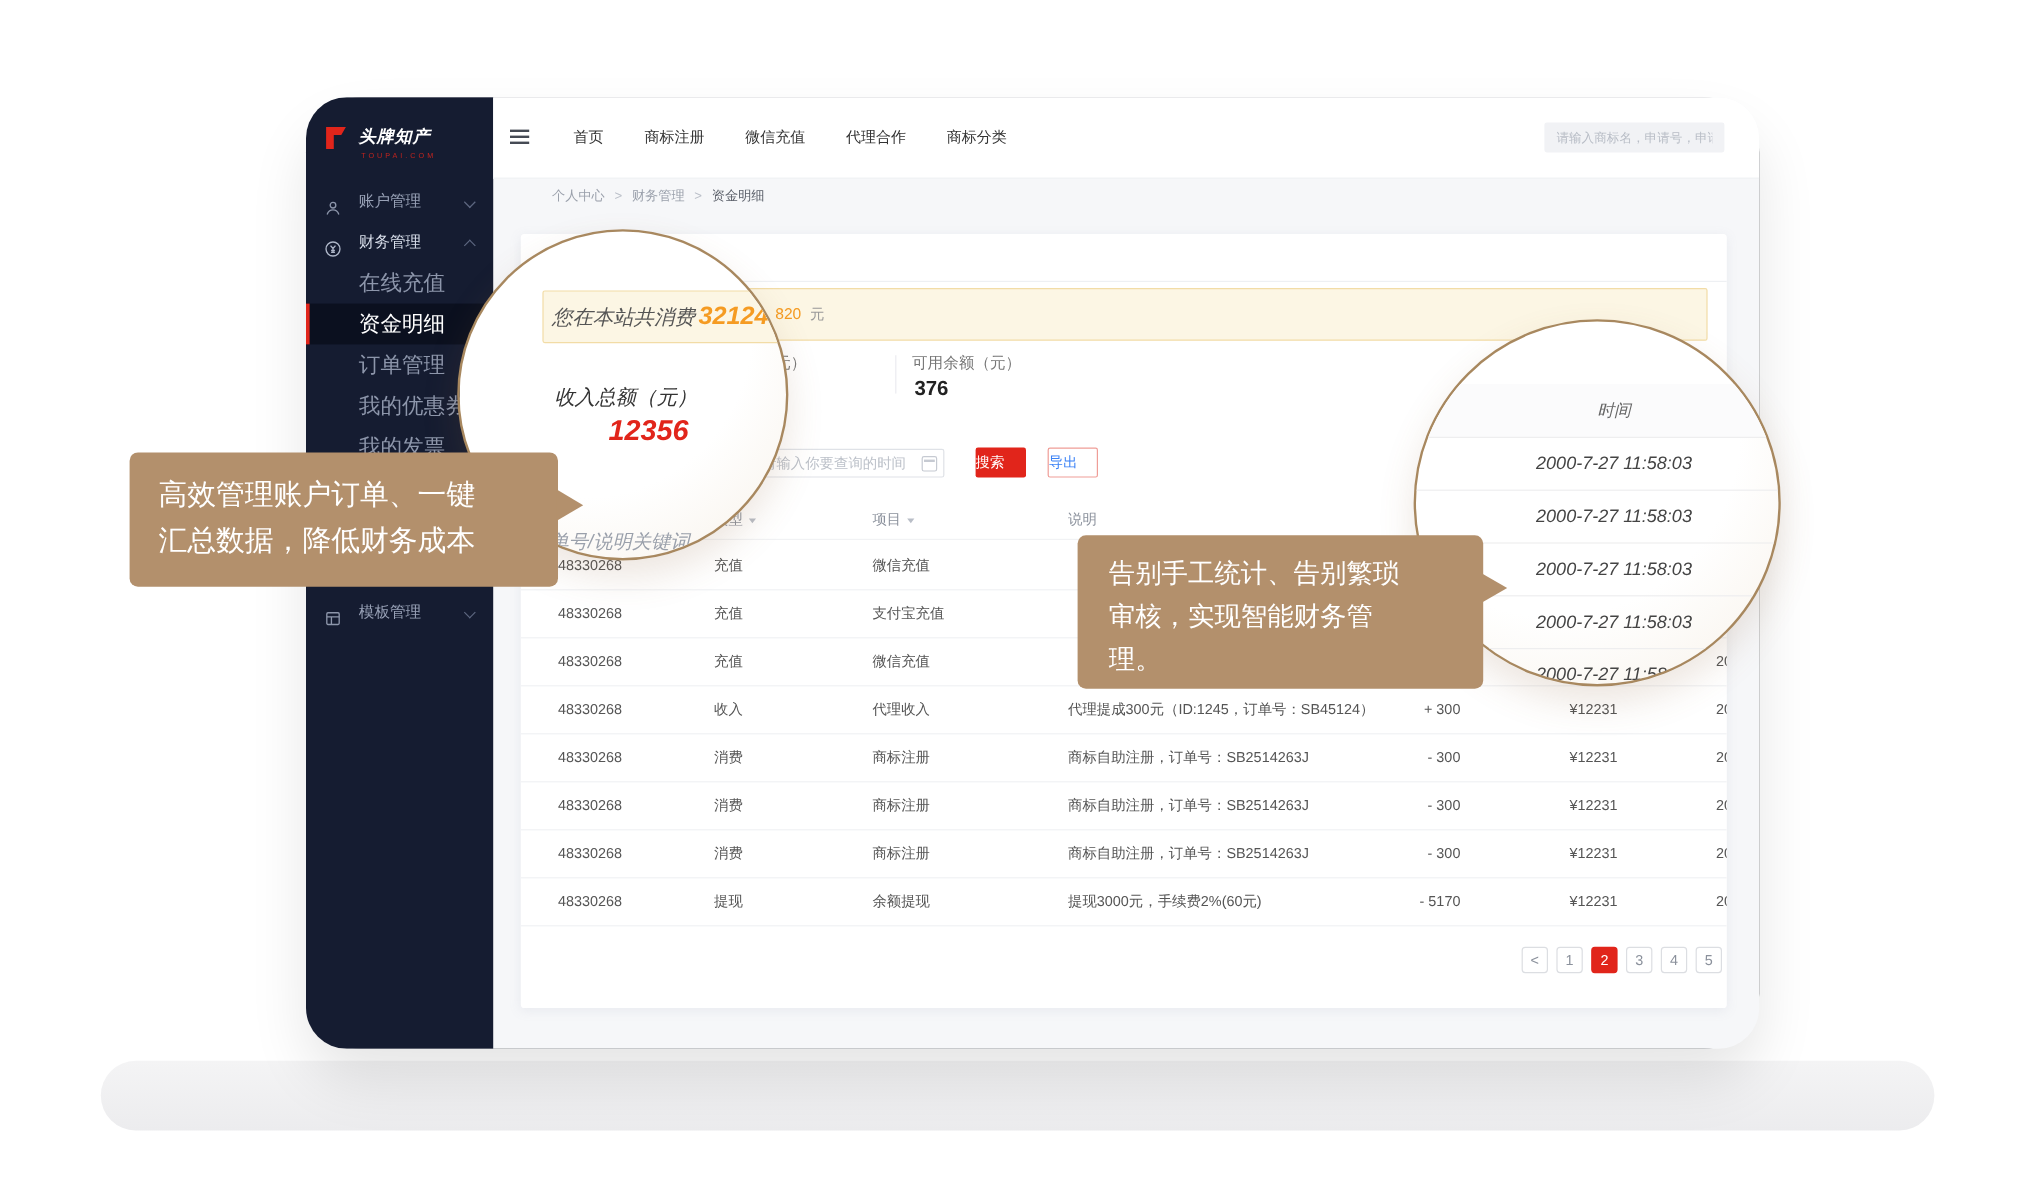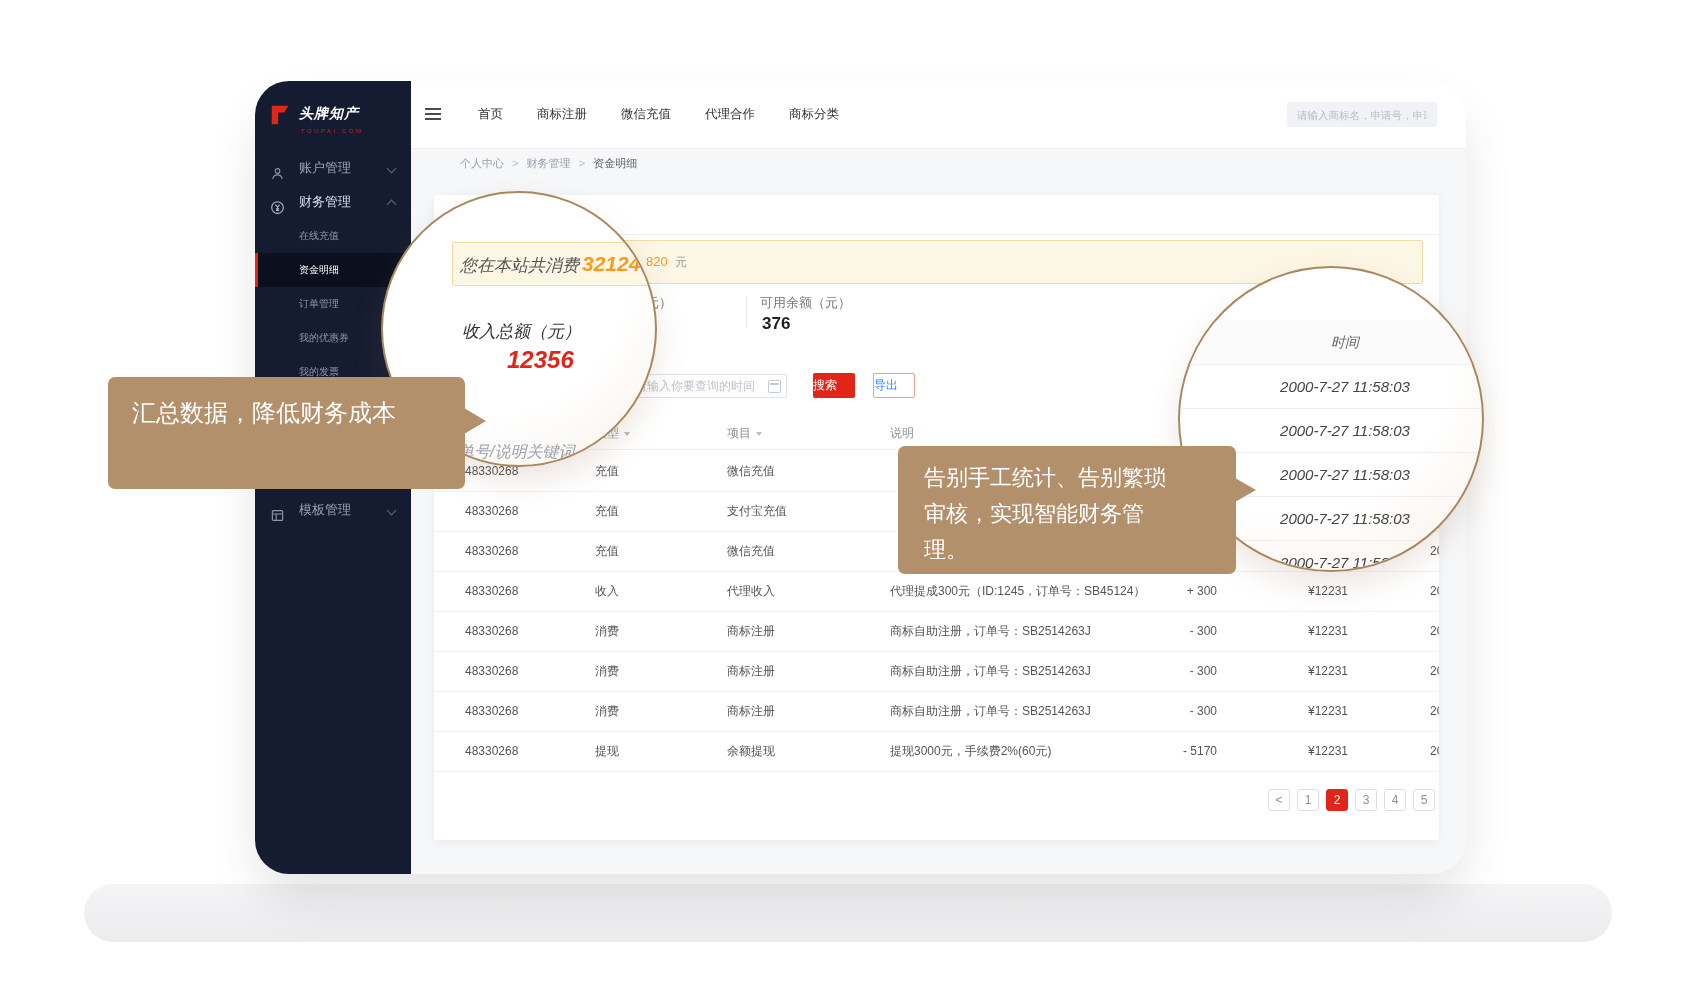--- a/index.html
+++ b/index.html
@@ -19,21 +19,21 @@
             color:#fff;letter-spacing:1px;white-space:nowrap;}
   .logo .tg{position:absolute;left:32px;top:27px;font-size:6px;letter-spacing:2.5px;color:#e1251b;opacity:.85;}
   .smenu{position:absolute;left:0;top:70px;right:0;}
   .srow{position:relative;height:34px;line-height:34px;color:#98a1b6;font-size:13px;cursor:pointer;}
   .srow .ic{position:absolute;left:15px;top:9px;}
   .srow .lb{position:absolute;left:44px;top:0;white-space:nowrap;}
   .srow .chev{position:absolute;right:16px;top:14px;width:6px;height:6px;
               border-right:1.5px solid #5d6781;border-bottom:1.5px solid #5d6781;transform:rotate(45deg);}
   .srow .chev.up{transform:rotate(-135deg);top:16px;}
   .srow.bright{color:#d9dfeb;}
-  .ssub{position:relative;height:34px;line-height:34px;font-size:10px;color:#8d96ab;cursor:pointer;}
+  .ssub{position:relative;height:34px;line-height:34px;font-size:18px;color:#8d96ab;cursor:pointer;}
   .ssub .lb{position:absolute;left:44px;top:0;white-space:nowrap;}
   .ssub.active{background:#0b101f;color:#fff;}
   .ssub.active::before{content:'';position:absolute;left:0;top:0;bottom:0;width:3px;background:#e1251b;}
   .spacer{height:104px;}
   
   .navbar{position:absolute;left:156px;right:0;top:0;height:67px;background:#fff;border-bottom:1px solid #eef0f3;}
   .burger{position:absolute;left:14px;top:27px;width:16px;height:13px;cursor:pointer;}
   .burger i{display:block;height:2px;background:#454a54;margin-bottom:3px;}
   .mainnav{position:absolute;left:67px;top:0;bottom:0;display:flex;align-items:center;gap:34px;}
   .mainnav span{font-size:12.5px;color:#333;cursor:pointer;white-space:nowrap;}
@@ -345,20 +345,21 @@
     <div class="lb-rows">
       <div class="lb-row">2000-7-27 11:58:03</div>
       <div class="lb-row">2000-7-27 11:58:03</div>
       <div class="lb-row">2000-7-27 11:58:03</div>
       <div class="lb-row">2000-7-27 11:58:03</div>
       <div class="lb-row">2000-7-27 11:58:03</div>
     </div>
   </div>
 
   <div class="callout co-left">
+    <div>高效管理账户订单、一键</div>
     <div>汇总数据，降低财务成本</div>
   </div>
   <div class="callout co-right">
     <div>告别手工统计、告别繁琐</div>
     <div>审核，实现智能财务管</div>
     <div>理。</div>
   </div>
 
 </div>
 

